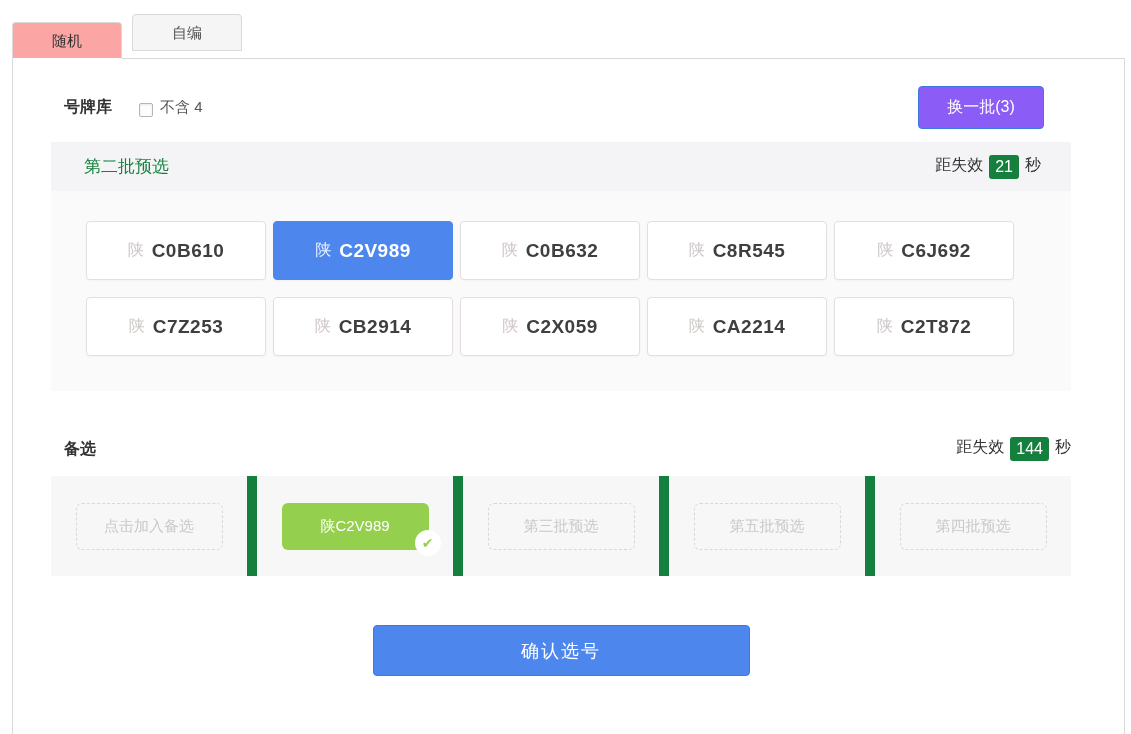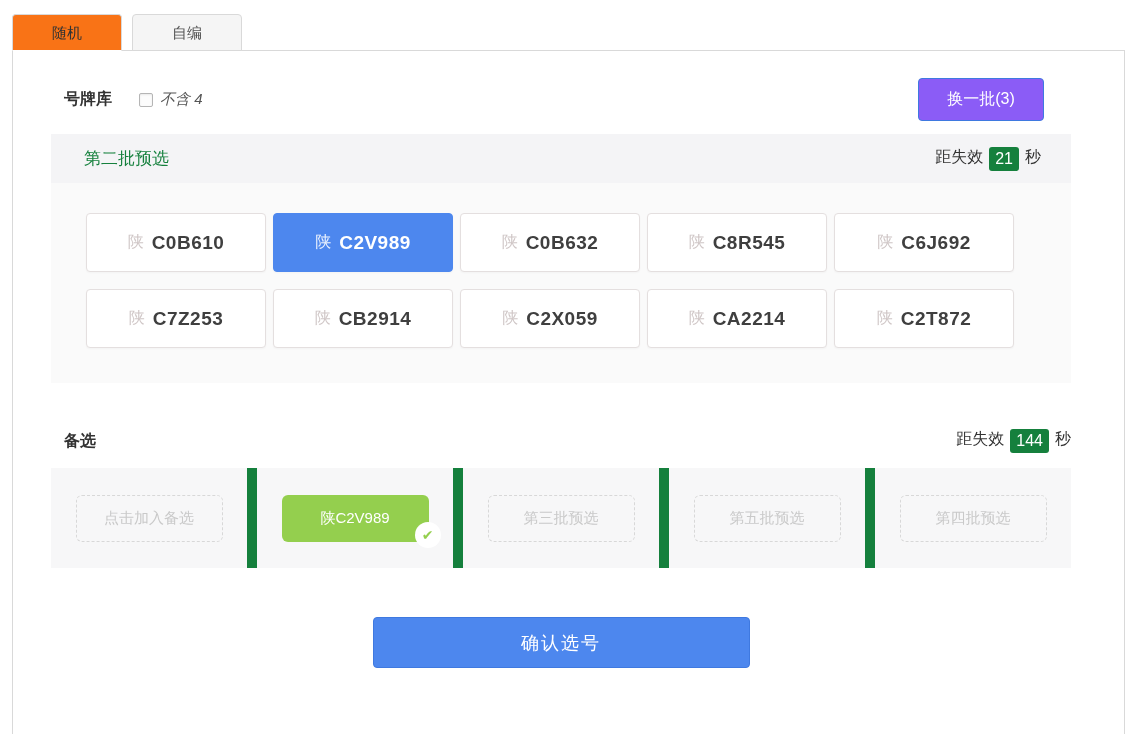--- a/index.html
+++ b/index.html
@@ -3,30 +3,30 @@
 <meta charset="utf-8">
 <style>
   * { margin:0; padding:0; box-sizing:border-box; }
   html,body { width:1131px; height:734px; background:#fff; overflow:hidden;
               font-family:"Liberation Sans","DejaVu Sans",sans-serif; }
 
   
   .tabbar { display:flex; gap:10px; margin:14px 0 -1px 12px; position:relative; z-index:2; }
   .tab { width:110px; height:37px; line-height:36px; text-align:center; font-size:15px; color:#555;
          background:#f5f5f5; border:1px solid #d9d9d9; border-radius:4px 4px 0 0; cursor:pointer; }
-  .tab.active { background:#f97316; color:#333; border-bottom:1px solid #fff; }
+  .tab.active { background:#fca5a5; color:#333; border-bottom:1px solid #fff;margin-top:8px; }
 
   
   .panel { position:relative; z-index:1; margin:0 6px 0 12px; width:1113px; height:700px;
            border:1px solid #d9d9d9; border-bottom:none; background:#fff; }
 
   
   .pool-row { display:flex; align-items:center; margin:27px 80px 0 51px; height:43px; }
   .pool-title { font-size:16px; font-weight:600; color:#333; }
-  .chk-wrap { display:flex; align-items:center; margin-left:27px; cursor:pointer;font-style:italic; }
+  .chk-wrap { display:flex; align-items:flex-end; margin-left:27px; cursor:pointer; }
   .chk-box { width:14px; height:14px; border:1px solid #b5b5b5; background:#fcfcfc;
              box-shadow:inset 0 1px 2px rgba(0,0,0,.08); border-radius:2px; }
   .chk-label { margin-left:7px; font-size:15px; color:#555; }
   .refresh-btn { margin-left:auto; width:126px; height:43px; background:#8b5cf6; color:#fff;
                  font-size:16px; border:1px solid #3f79e0; border-radius:4px; cursor:pointer;
                  font-family:inherit; }
 
   
   .batch-section { margin:13px 54px 0 38px; width:1020px; }
   .batch-header { display:flex; align-items:center; height:49px; background:#f4f4f6; padding:0 30px 0 33px; }

